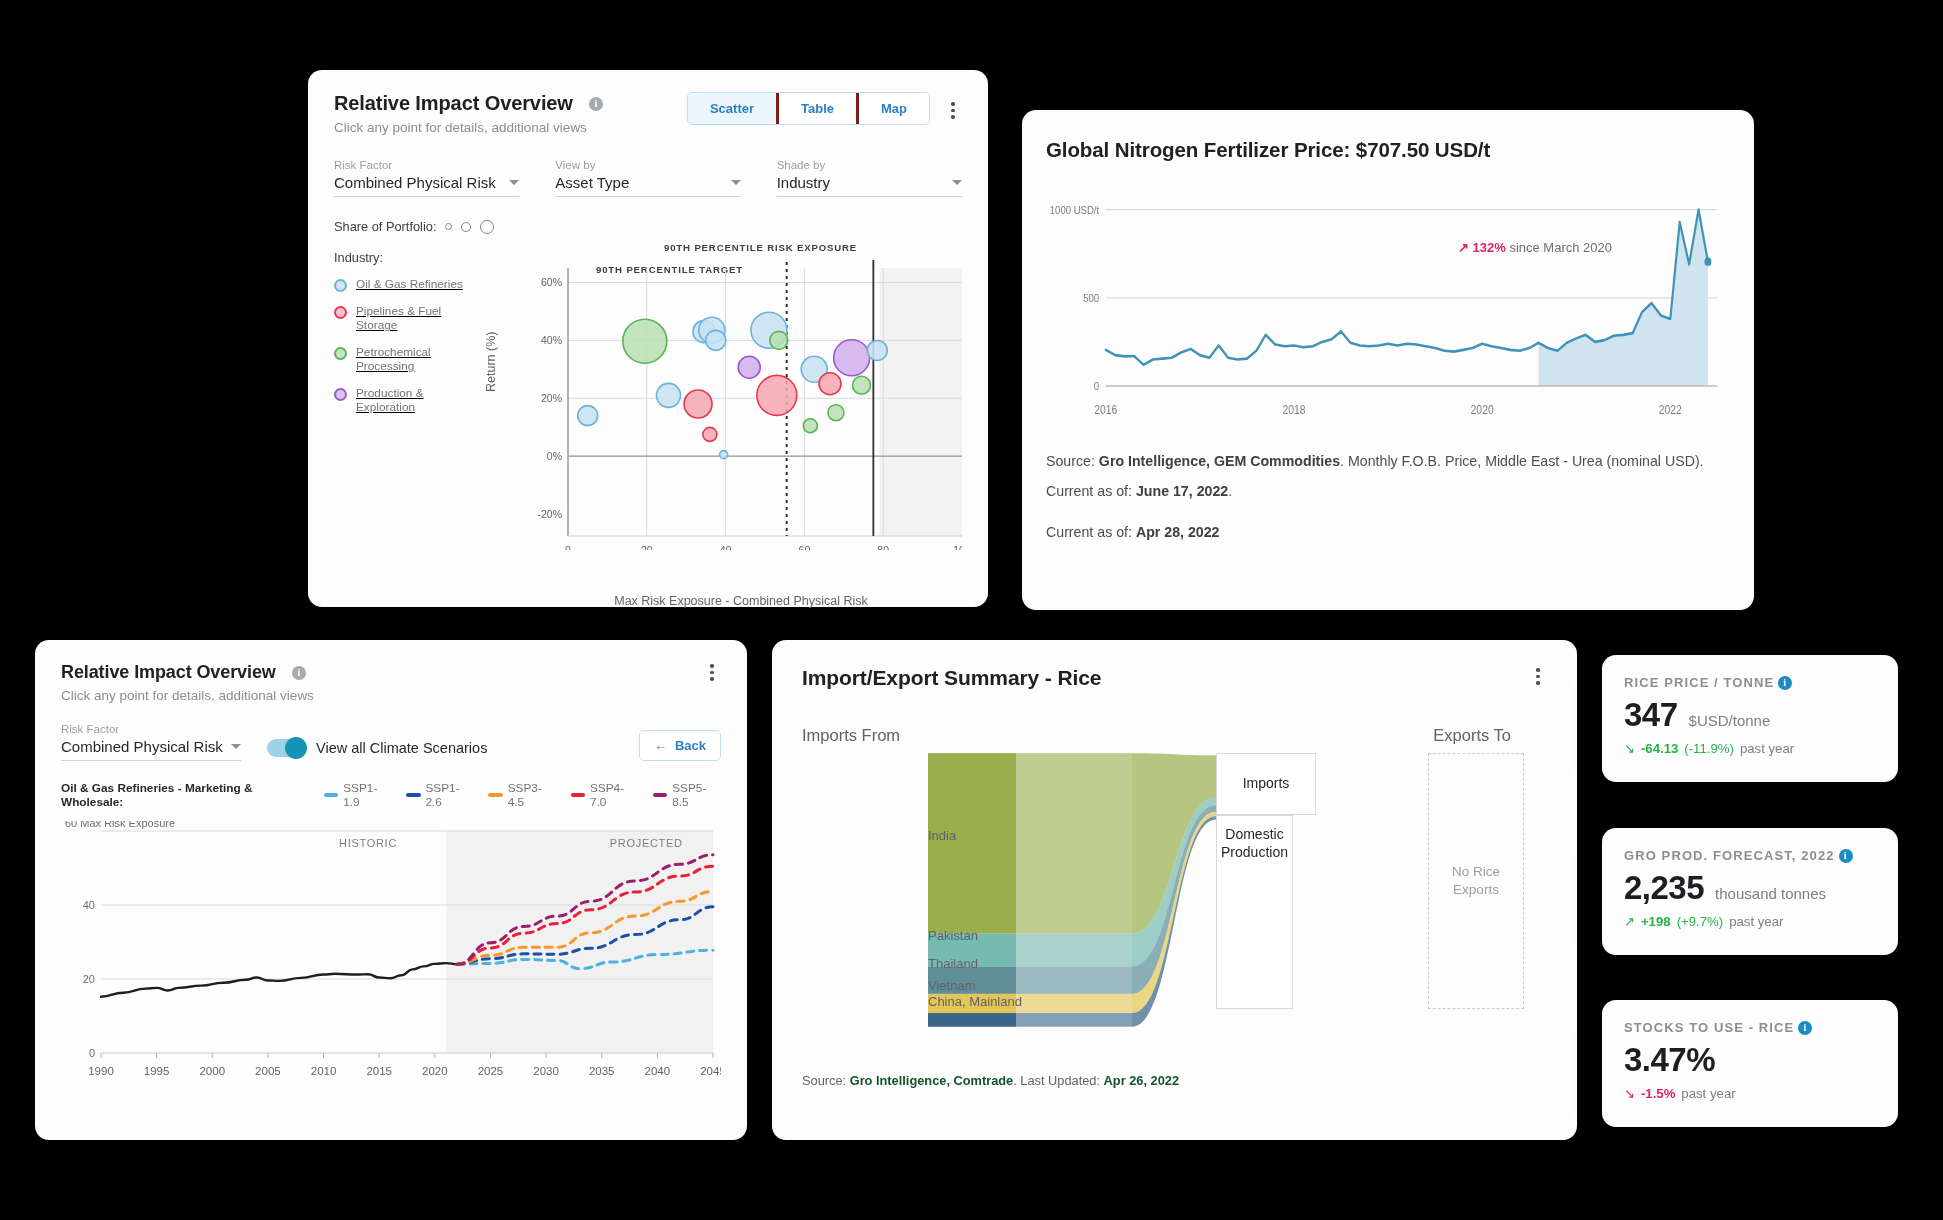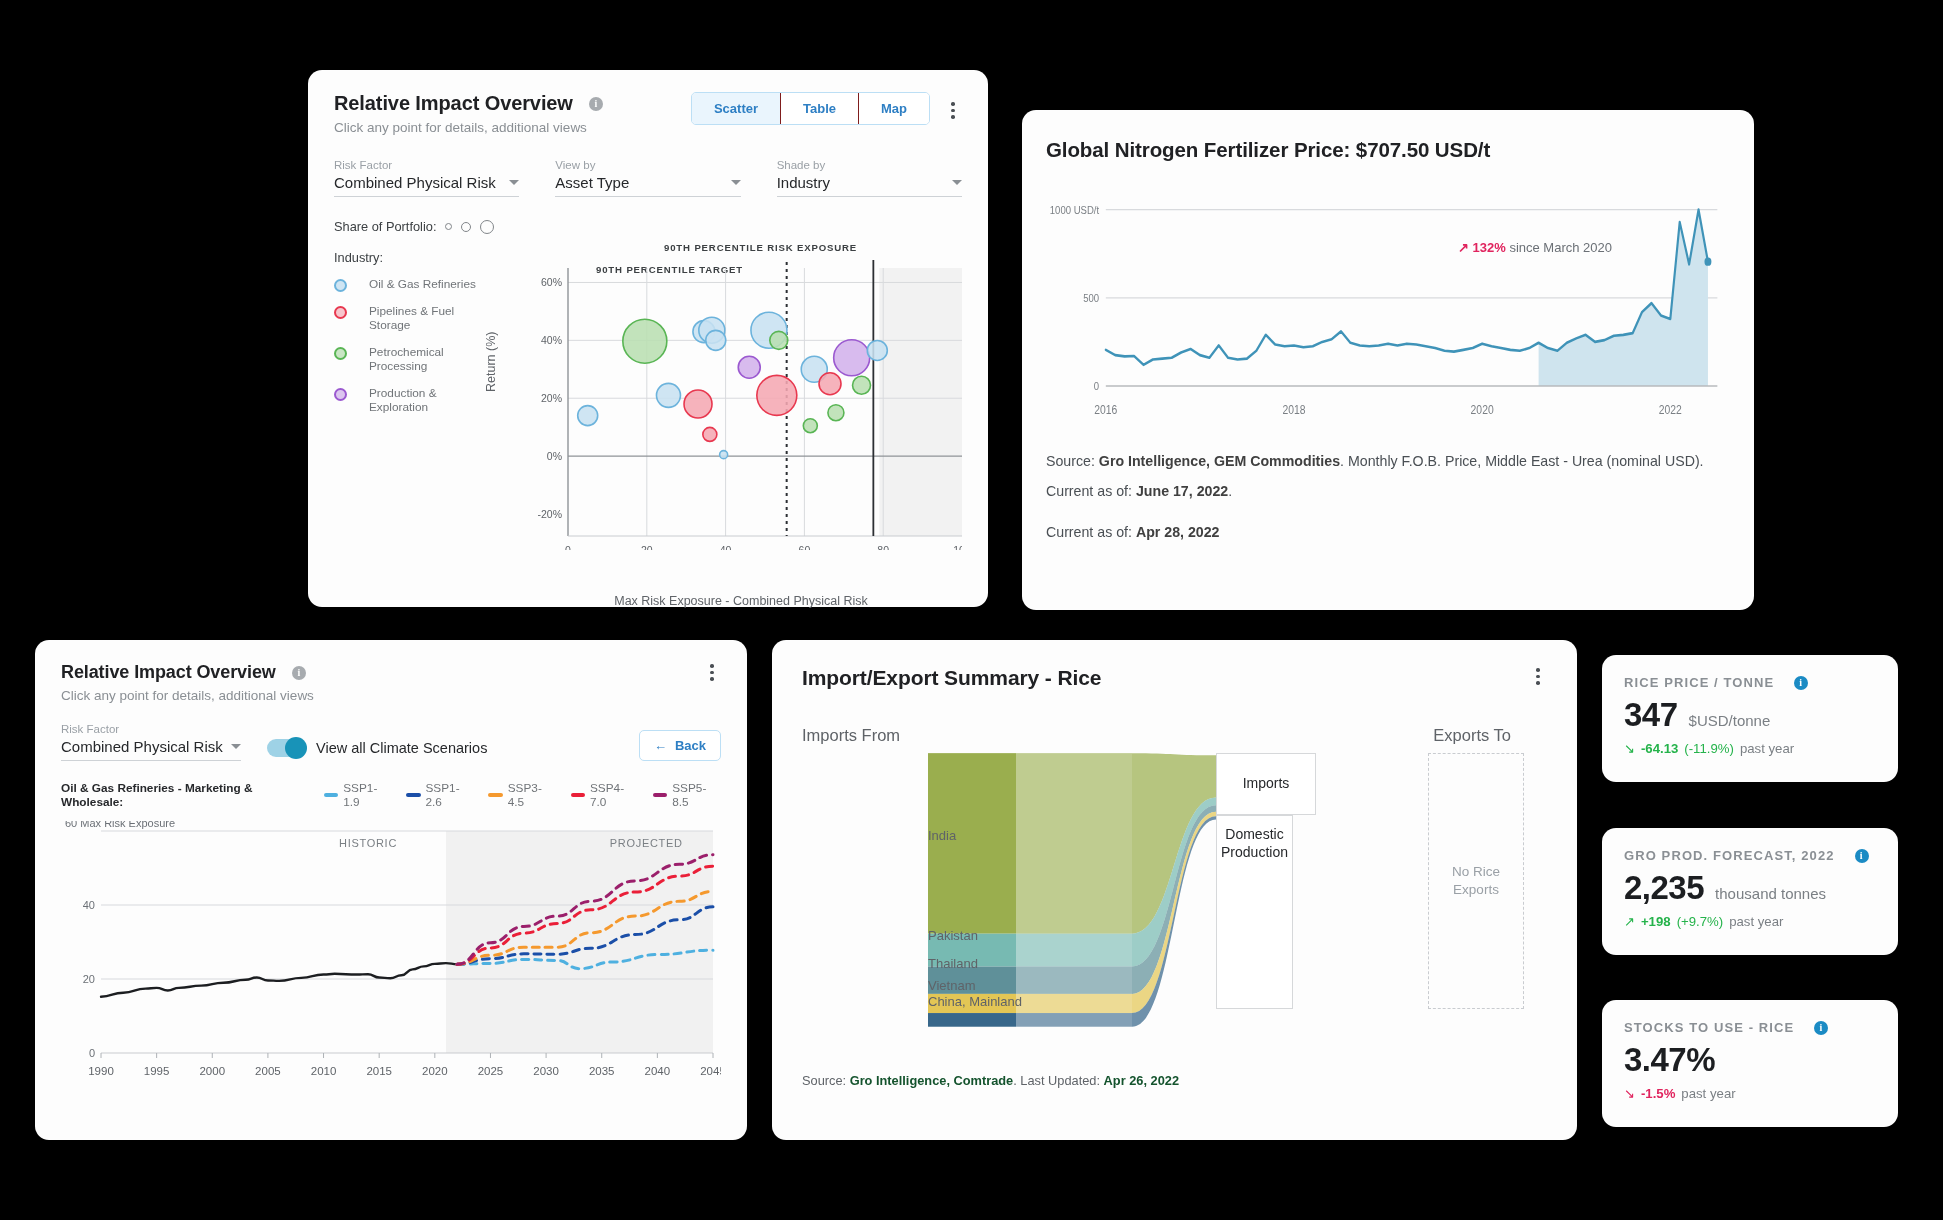--- a/index.html
+++ b/index.html
@@ -26,42 +26,42 @@
   .c-sub { font-size: 13.5px; color:#8a8f94; margin-top: 5px; }
   .info-dot {
     display:inline-block; width:14px; height:14px; border-radius:50%;
     background:#a7abaf; color:#fff; font-size:10px; font-weight:700;
     line-height:14px; text-align:center; font-family:"Liberation Serif", serif;
   }
   .info-dot.blue { background:#1b8bc4; }
   .seg-group { display:flex; border:1px solid #bcdff5; border-radius:5px; overflow:hidden; }
   .seg-btn {
     font-size:13px; font-weight:600; color:#2e7fc4; background:#ffffff;
-    padding:8px 22px; border-right:1px solid #7f1d1d; cursor:pointer;
+    padding:8px 22px; border-right:3px solid #7f1d1d; cursor:pointer;
   }
   .seg-btn:last-child { border-right:none; }
   .seg-btn.active { background:#eaf5fd; }
   .kebab { width:18px; display:flex; flex-direction:column; align-items:center; gap:3px; margin-left:14px; padding-top:10px; cursor:pointer;}
   .kebab i { width:3.5px; height:3.5px; background:#4a4f54; border-radius:50%; display:block;}
 
   .filters { display:flex; gap:36px; margin-top: 24px; }
   .filter { width: 195px; }
   .filter-label { font-size: 11.5px; color:#9aa0a6; margin-bottom:3px;}
   .filter-val { display:flex; justify-content:space-between; align-items:center;
     font-size:15px; color:#26282b; border-bottom:1px solid #ced2d6; padding-bottom:5px;}
   .caret { width:0;height:0;border-left:5px solid transparent;border-right:5px solid transparent;border-top:5px solid #8a8f94;}
 
   .share-row { display:flex; align-items:center; gap:9px; margin-top:22px; font-size:12.8px; color:#3c4043;}
   .share-row .b { display:inline-block; border:1.4px solid #82868a; border-radius:50%;}
   .b1{width:7px;height:7px;} .b2{width:10px;height:10px;} .b3{width:14px;height:14px;}
 
   .plot-wrap { position:relative; margin-top: 8px; height: 330px; }
   .legend-col { position:absolute; left:0; top:8px; width:150px; }
   .legend-title { font-size:12.8px; color:#3c4043; margin-bottom:12px;}
-  .legend-item { display:flex; gap:22px; margin-bottom:12px; align-items:flex-start;}
+  .legend-item { display:flex; gap:9px; margin-bottom:12px; align-items:flex-start;text-decoration:underline;}
   .legend-swatch { width:13px; height:13px; border-radius:50%; border:2px solid; margin-top:2px; flex:none;}
   .legend-text { font-size:11.8px; color:#707478; line-height:1.22;}
 
   .axis-y-title { position:absolute; left:150px; top:150px; transform:rotate(-90deg); transform-origin: left top;
      font-size:12.5px; color:#5f6368; white-space:nowrap;}
   .plot-area { position:absolute; left:186px; top:18px; right:0; height:290px; }
   .plot-svg { position:absolute; inset:0; }
   .x-title { position:absolute; left:186px; right:0; top:352px; text-align:center; font-size:12.5px; color:#5f6368;}
   .band-label { position:absolute; font-size:9.6px; font-weight:700; letter-spacing:0.85px; color:#3c4043; white-space:nowrap;}
 
@@ -101,21 +101,21 @@
      justify-content:center; text-align:center; font-size:13.5px; color:#9aa0a6; line-height:1.3;}
   .src2 { position:absolute; left:30px; bottom:52px; font-size:12.8px; color:#5f6368;}
   .src2 b { color:#14532d; font-weight:700;}
   .sankey-cat { position:absolute; right:100%; margin-right:8px; font-size:13px; color:#5f6368; white-space:nowrap; }
 
   
   .kpi { padding: 20px 22px; }
   #kpi-0 { left: 1602px; top: 655px; width: 296px; height: 127px;}
   #kpi-1 { left: 1602px; top: 828px; width: 296px; height: 127px;}
   #kpi-2 { left: 1602px; top: 1000px; width: 296px; height: 127px;}
-  .kpi-title { font-size:13px; font-weight:700; letter-spacing:1.1px; color:#8a8f94; display:flex; align-items:center; gap:20px;}
+  .kpi-title { font-size:13px; font-weight:700; letter-spacing:1.1px; color:#8a8f94; display:flex; align-items:center; gap:4px;}
   .kpi-valrow { display:flex; align-items:baseline; gap:11px; margin-top:6px;}
   .kpi-val { font-size:33px; font-weight:700; color:#1c1e21; letter-spacing:-0.5px;}
   .kpi-unit { font-size:15px; color:#7a7f84;}
   .kpi-delta { font-size:13.2px; color:#7a7f84; margin-top:7px; display:flex; align-items:center; gap:6px;}
   .kpi-delta .arrow { font-size:13px; }
   .kpi-delta .strong { font-weight:700; }
   .up { color:#25b34b; } .dn-green { color:#25b34b; } .dn-red { color:#e0245e; }
 </style>
 </head>
 <body>

